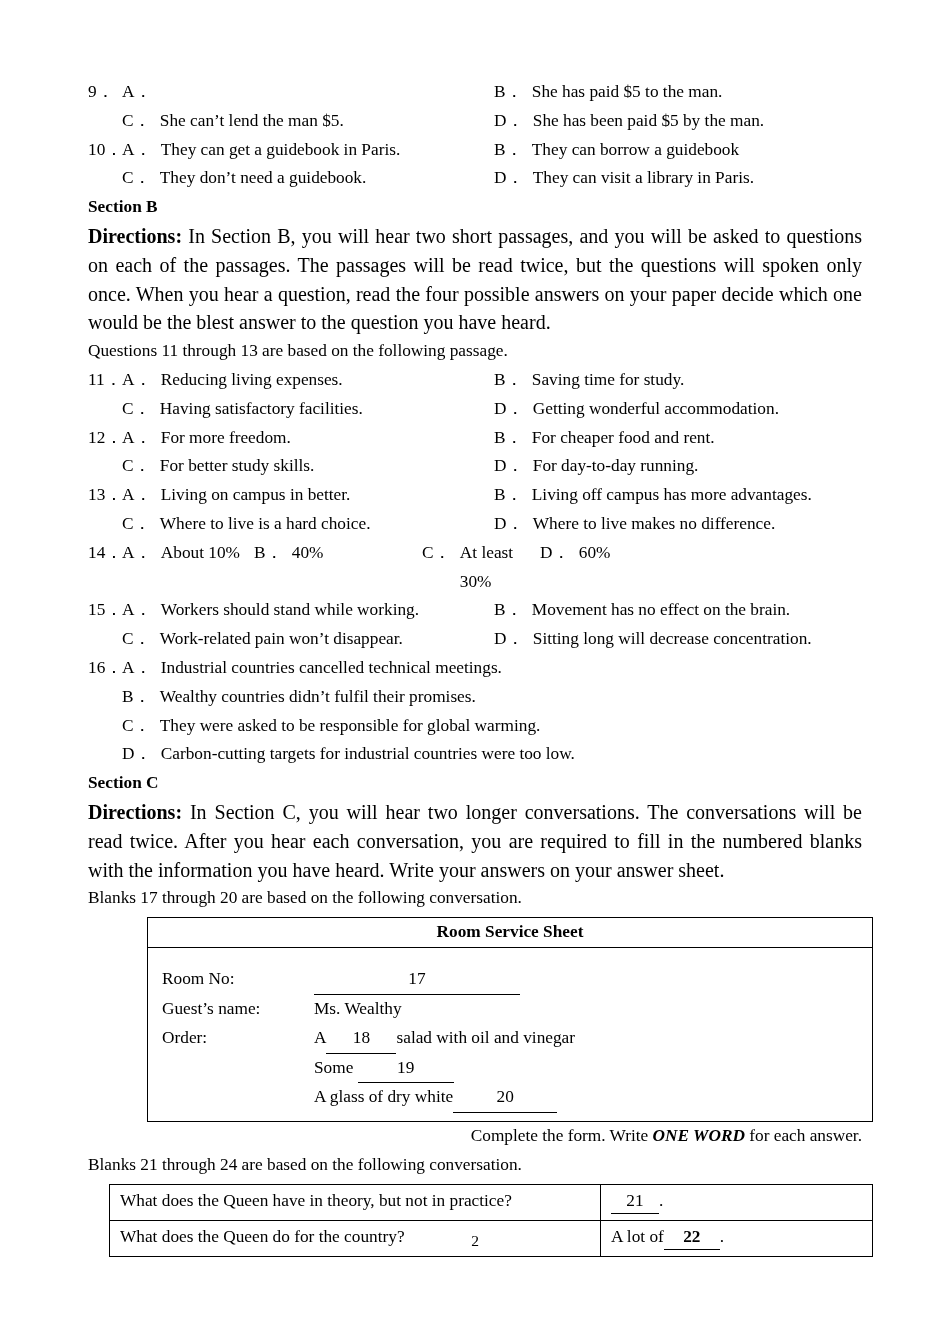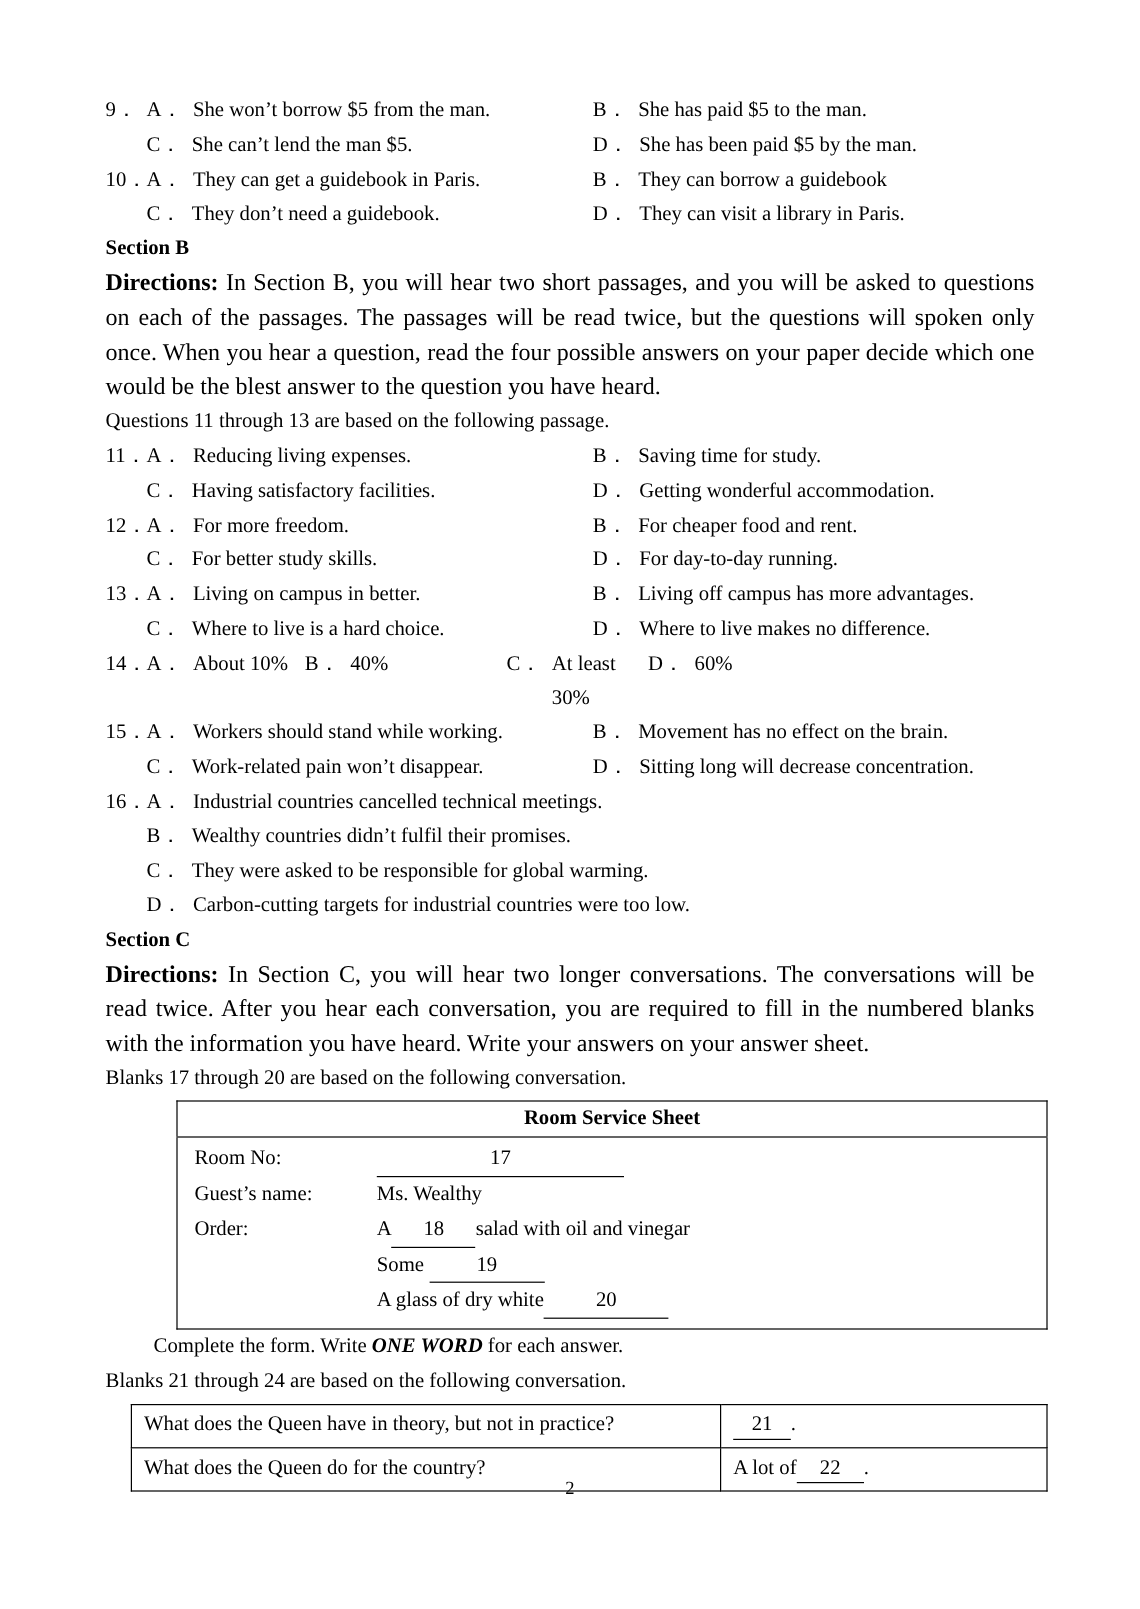--- a/index.html
+++ b/index.html
@@ -86,21 +86,21 @@
     width: 726px;
   }
   .rss .title-cell {
     border-bottom: 1.5px solid #000;
     text-align: center;
     font-weight: bold;
     font-size: 17.3px;
     padding: 4px 0 5px 0;
   }
   .rss .body-cell {
-    padding: 3px 0 8px 14px;
+    padding: 17px 0 8px 14px;
     font-size: 17.3px;
     line-height: 28.8px;
   }
   .rss-row {
     display: flex;
     align-items: baseline;
     line-height: 28.8px;
   }
   .rss-label {
     flex: 0 0 152px;
@@ -108,26 +108,27 @@
   .blank {
     display: inline-block;
     border-bottom: 1.2px solid #000;
     text-align: center;
   }
   .b17 { width: 206px; }
   .b18 { width: 70px; }
   .b19 { width: 96px; }
   .b20 { width: 104px; }
   .b21 { width: 48px; }
-  .b22 { width: 56px; }
+  .b22 { width: 56px; font-weight: bold; }
 
   .center-note {
     font-size: 17.3px;
     line-height: 28.8px;
     margin-left: 40px;
+    text-align: right;
   }
   .center-note .bi {
     font-weight: bold;
     font-style: italic;
   }
 
   
   .qtable {
     border-collapse: collapse;
     margin: 4px 0 0 21px;
@@ -153,21 +154,20 @@
 </head>
 <body>
 
 <div class="page">
   <div class="content">
 
     <div class="mc-row">
       <span class="qnum">9．</span>
       <span class="col-a">
         <span class="opt-letter">A．</span>
-        <span>She won’t borrow $5 from the man.</span>
       </span>
       <span class="col-b">
         <span class="opt-letter">B．</span>
         <span>She has paid $5 to the man.</span>
       </span>
     </div>
     <div class="mc-row">
       <span class="qnum"></span>
       <span class="col-a">
         <span class="opt-letter">C．</span>

